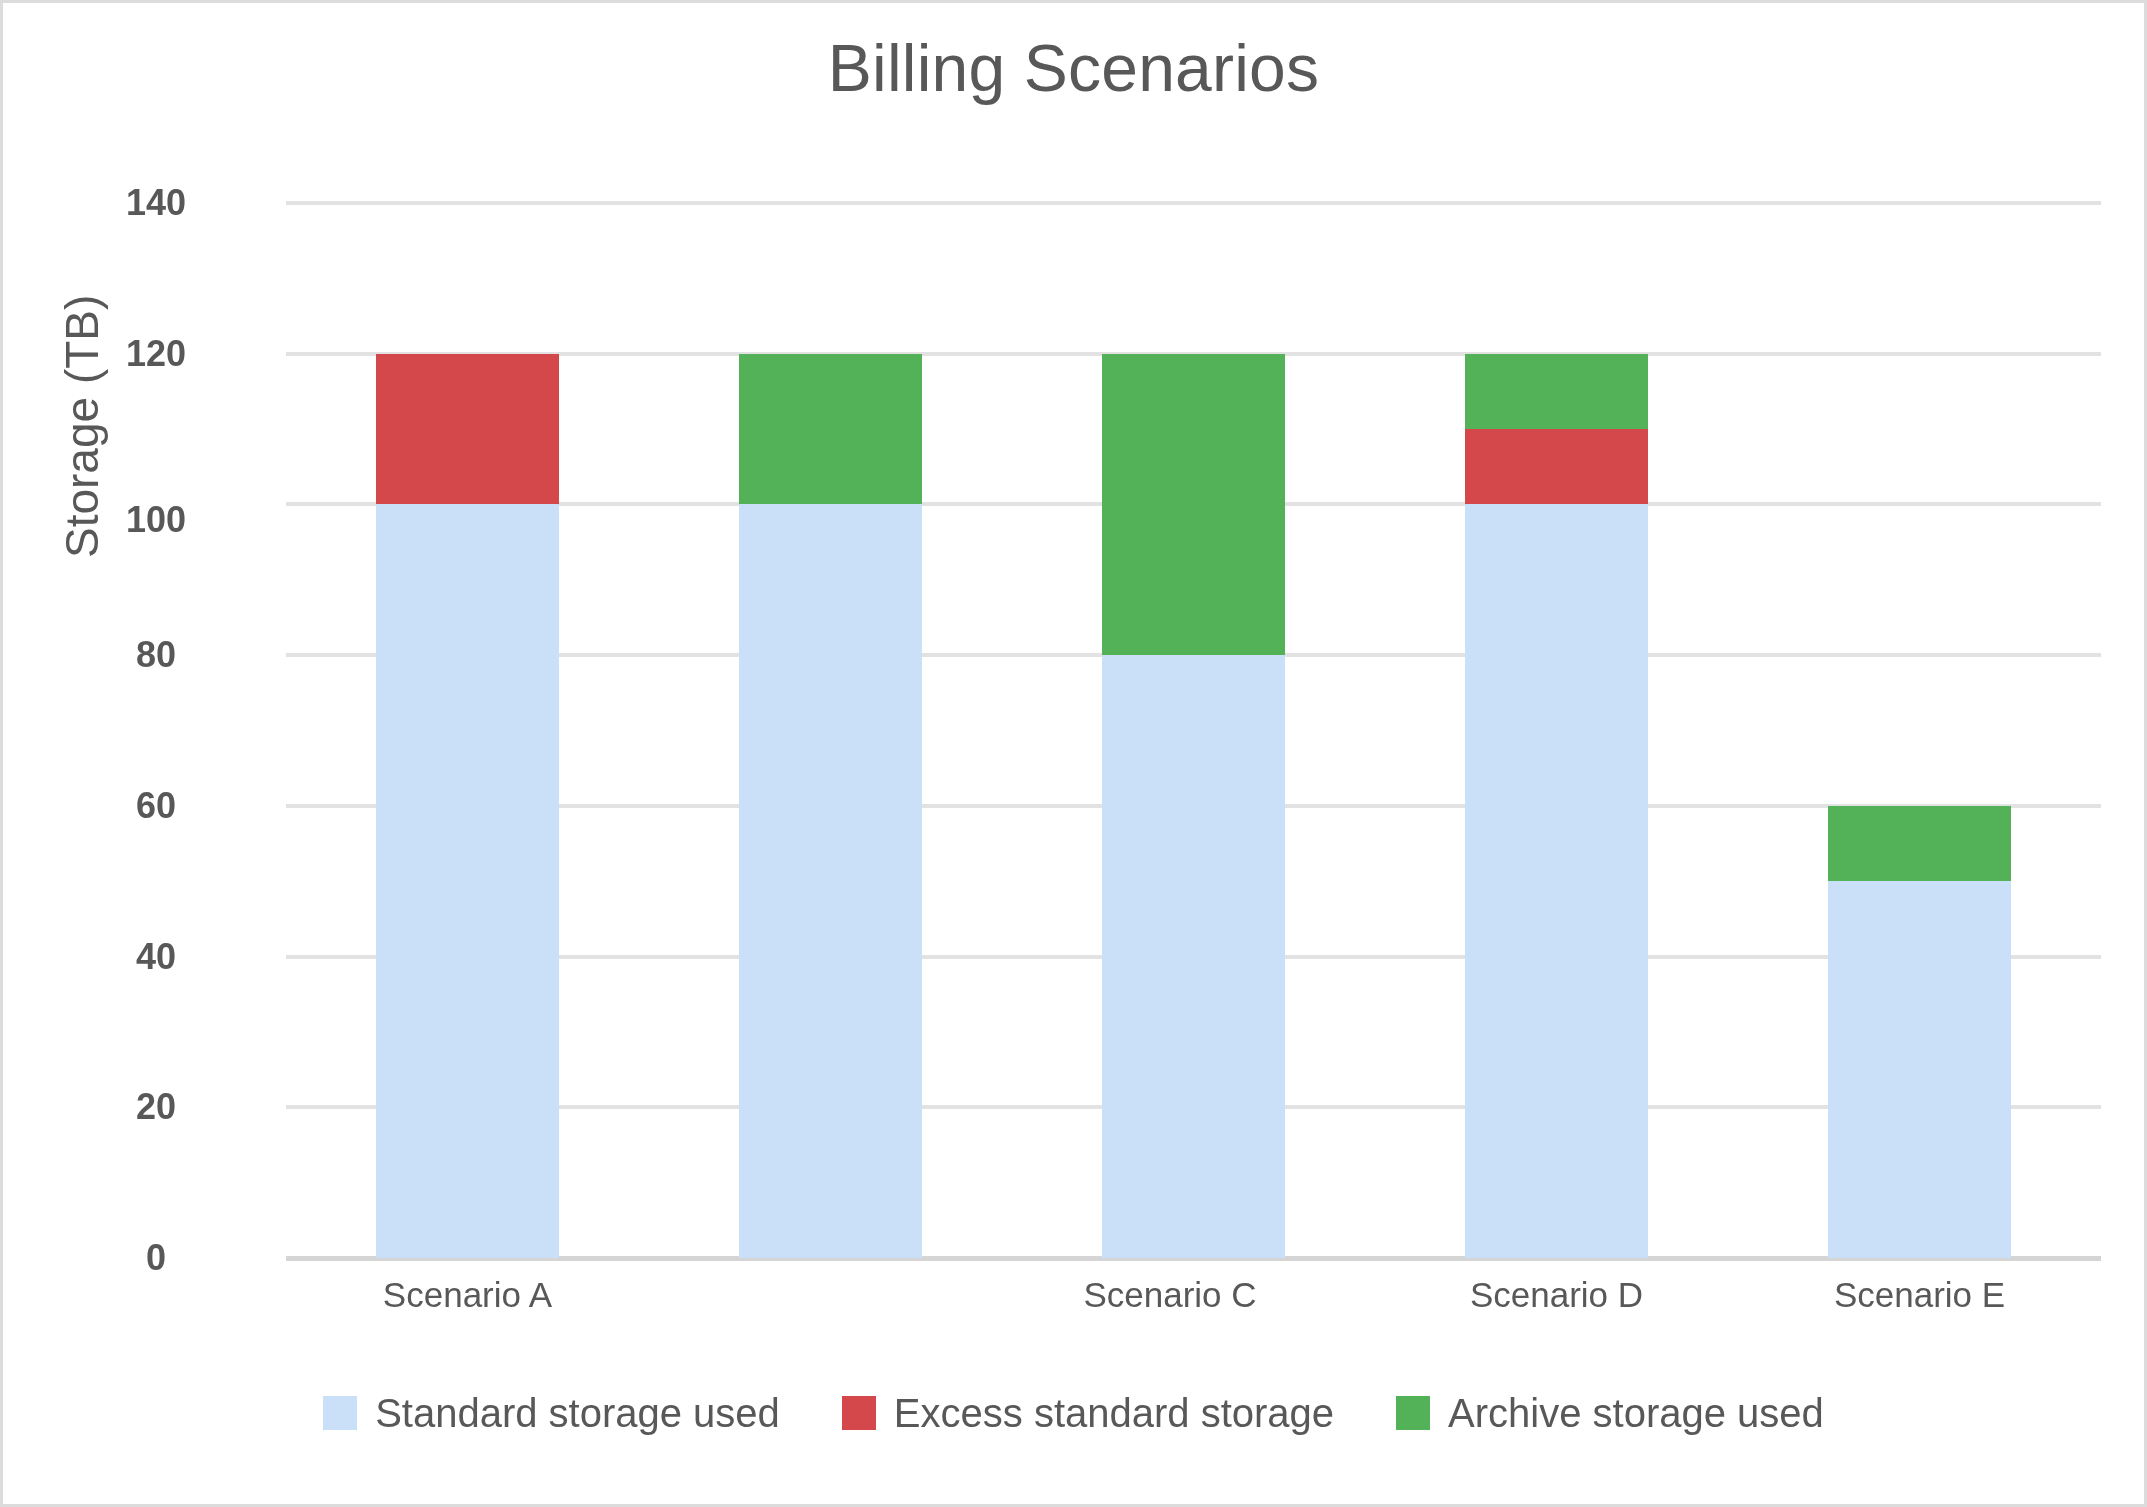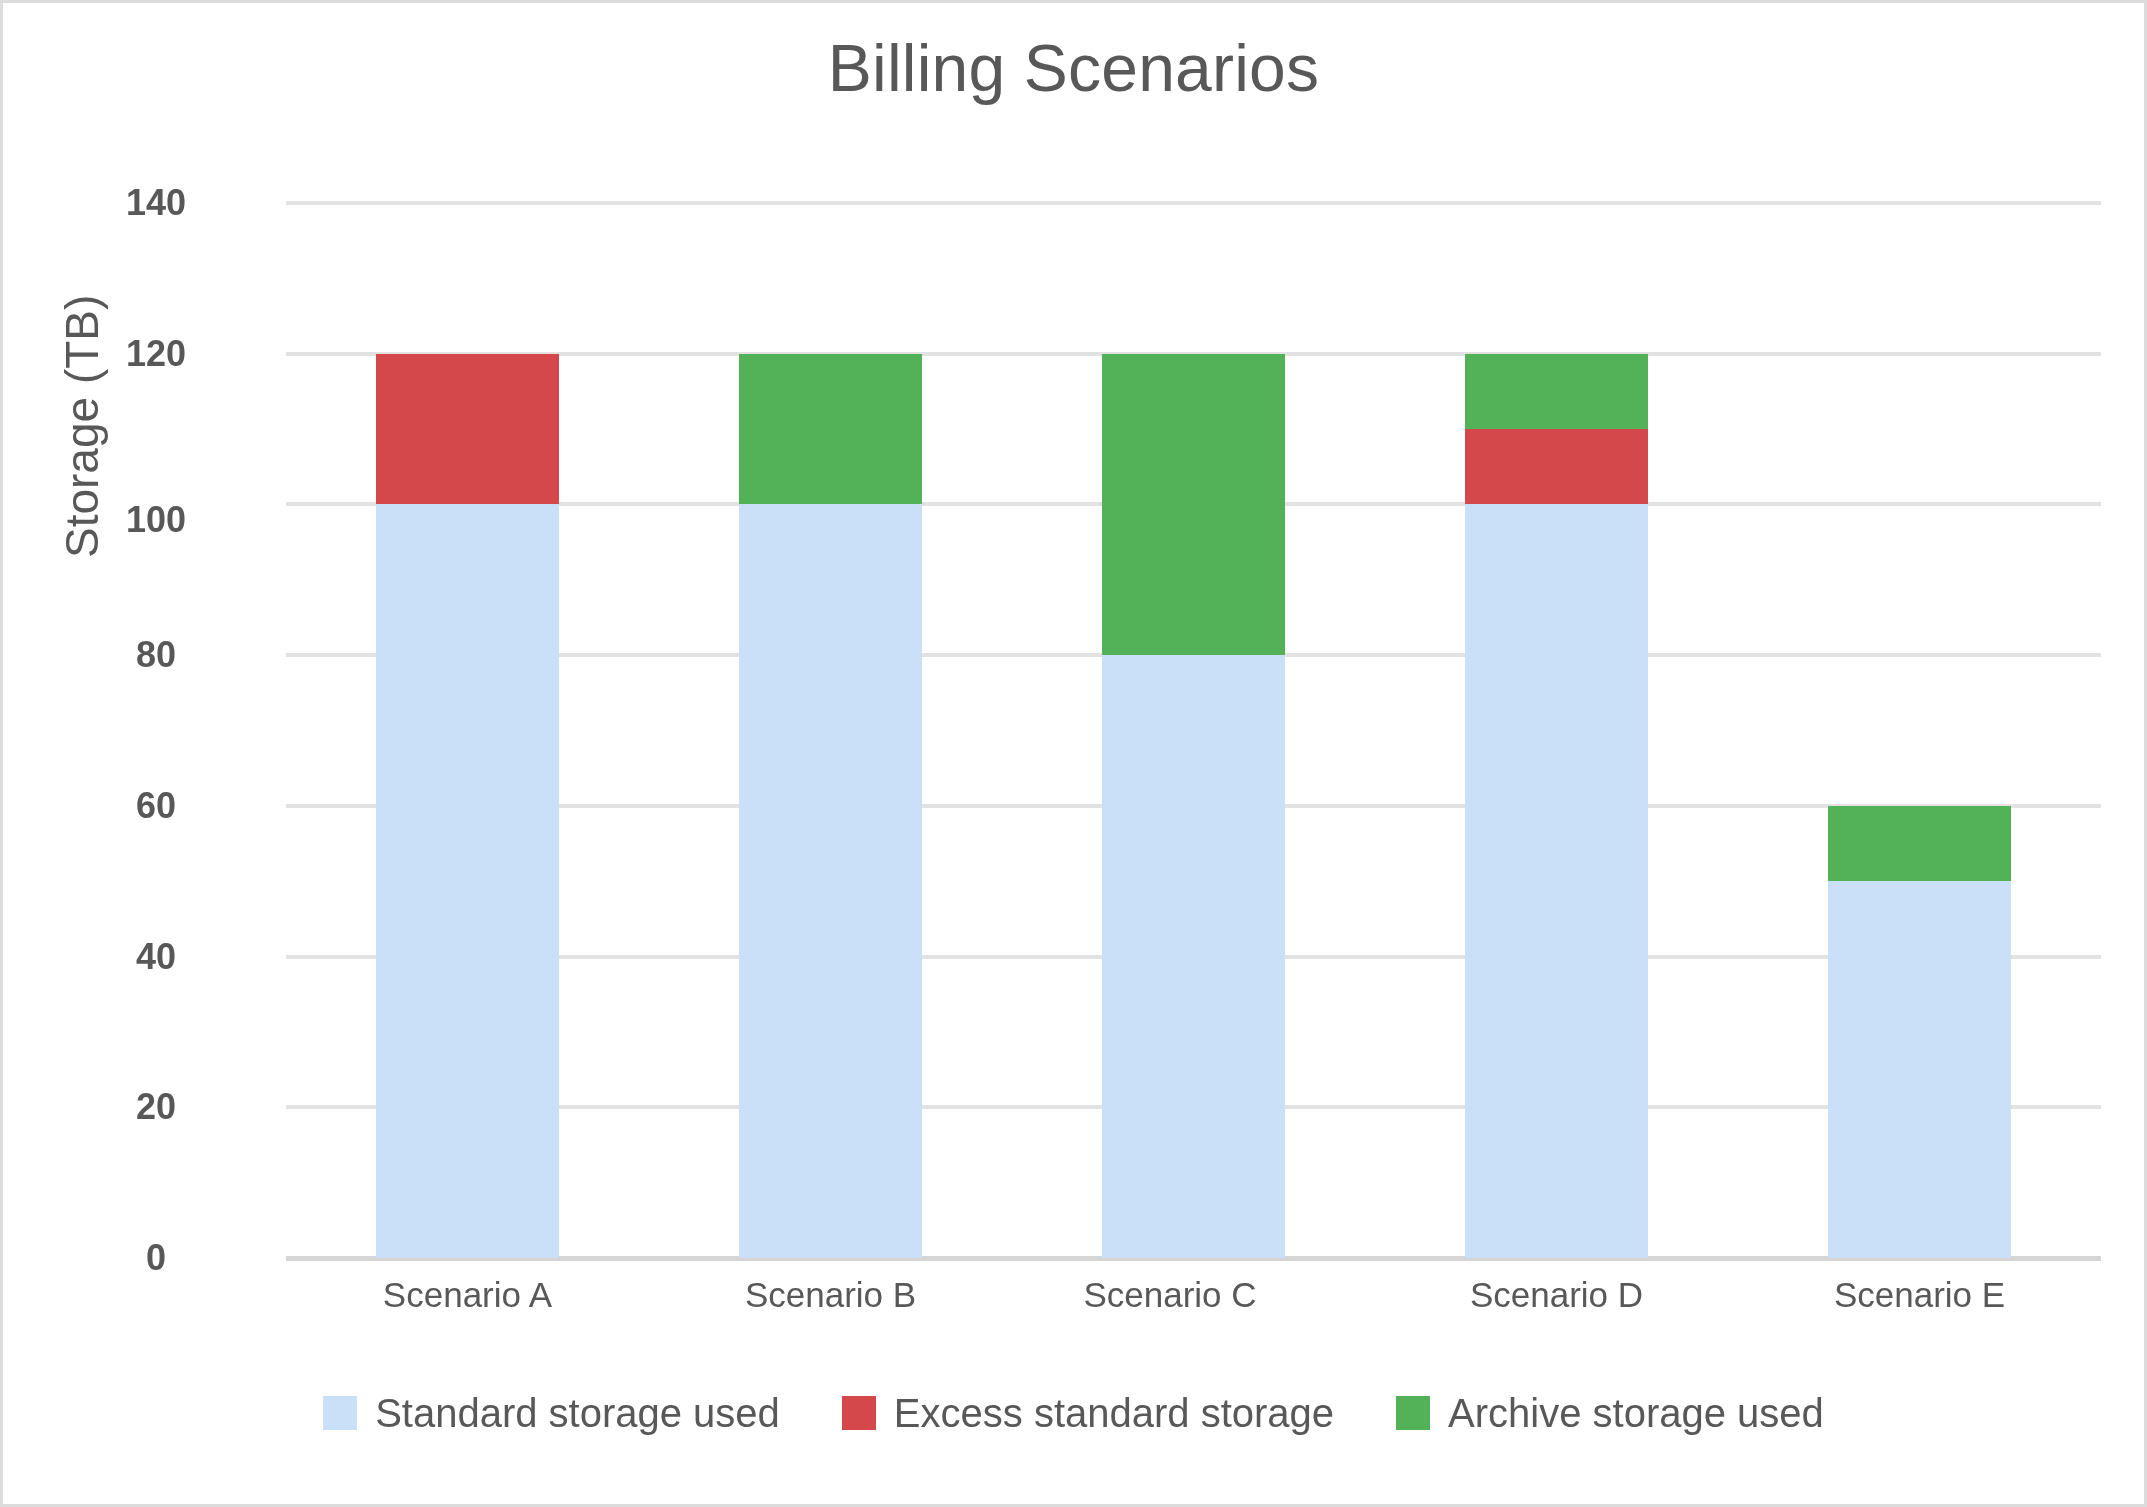--- a/index.html
+++ b/index.html
@@ -197,21 +197,20 @@
         </div>
         <div class="bar-group" style="left: 1542px; width: 183px;">
           <div class="bar-seg" style="bottom: 0px; height: 376.786px; background: rgb(201, 224, 248);"></div>
           <div class="bar-seg" style="bottom: 376.786px; height: 75.3571px; background: rgb(83, 178, 87);"></div>
         </div>
       </div>
   </div>
 
   <div id="x-labels">
       <div class="xlabel" style="left: 181.5px;">Scenario A</div>
-      <div class="xlabel" style="left: 544.5px;">Scenario B</div>
       <div class="xlabel" style="left: 884px;">Scenario C</div>
       <div class="xlabel" style="left: 1270.5px;">Scenario D</div>
       <div class="xlabel" style="left: 1633.5px;">Scenario E</div>
     </div>
 
   <div id="legend">
       <div class="legend-item">
         <span class="legend-swatch" style="background: rgb(201, 224, 248);"></span>
         <span class="legend-label">Standard storage used</span>
       </div>

